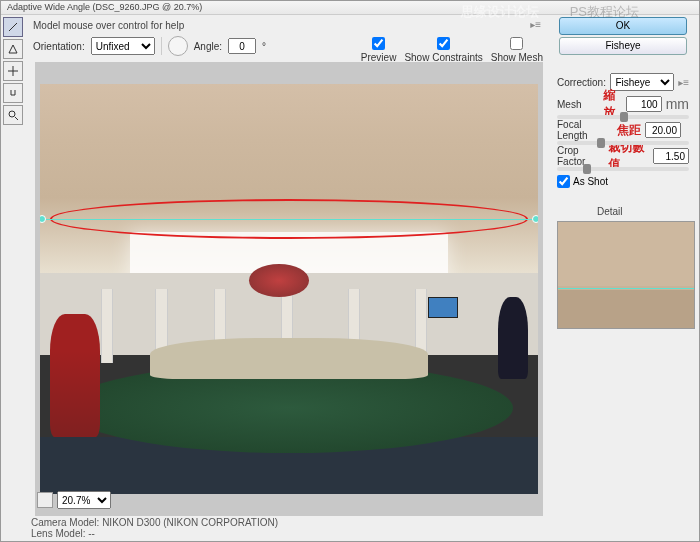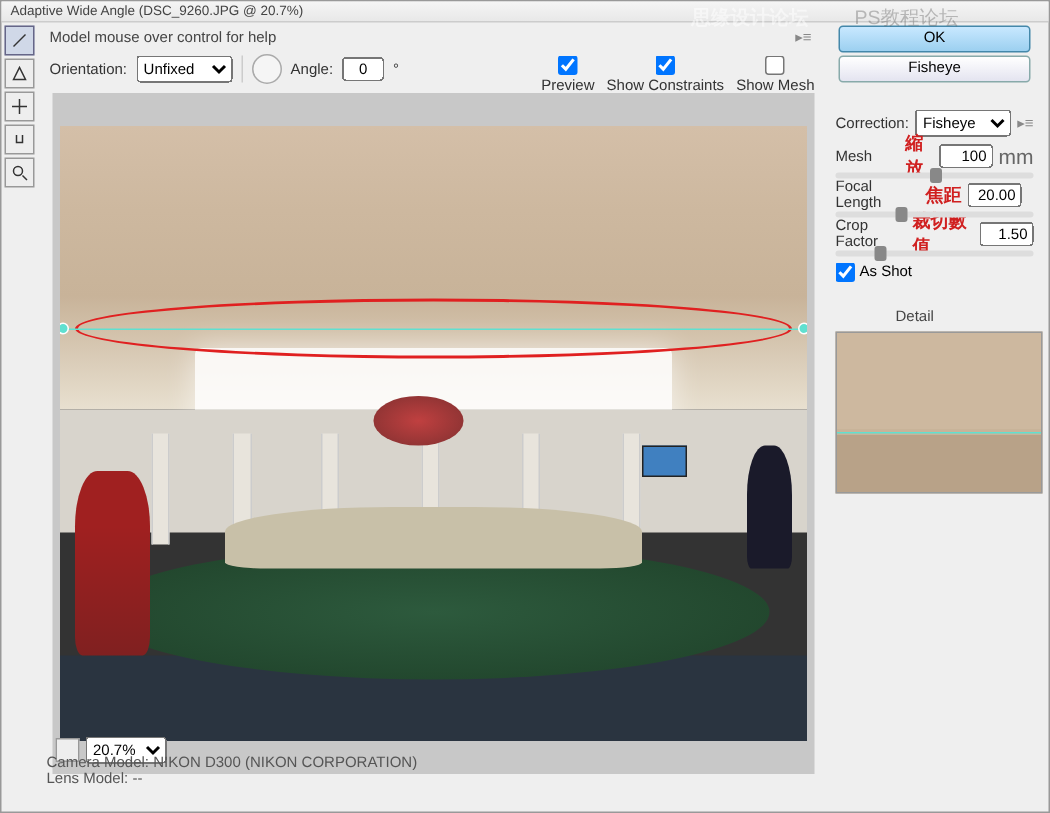--- a/index.html
+++ b/index.html
@@ -34,21 +34,21 @@
 .ellipse { position: absolute; top: 0; left: 2%; right: 2%; height: 40px; border: 2px solid #e02020; border-radius: 50%; }
 .line-inside { position: absolute; top: 50%; left: 0; right: 0; height: 1px; border-top: 1px solid #60e0d0; }
 .endpoint { position: absolute; width: 8px; height: 8px; background: #60e0d0; border: 1px solid #fff; border-radius: 50%; top: 50%; transform: translateY(-50%); }
 .endpoint.left { left: -2px; }
 .endpoint.right { right: -2px; }
 .watermark1 { position: absolute; top: 2px; right: 160px; color: rgba(255,255,255,0.5); font-size: 13px; font-weight: bold; z-index: 10; }
 .watermark2 { position: absolute; top: 2px; right: 60px; color: rgba(100,100,100,0.4); font-size: 13px; font-weight: normal; z-index: 10; }
 .zoom-bar { position: absolute; bottom: 30px; left: 34px; display: flex; align-items: center; gap: 4px; padding: 2px; }
 .zoom-bar .hand { width: 16px; height: 16px; border: 1px solid #999; background: #eee; }
 .zoom-bar select { font-size: 10px; height: 18px; width: 54px; }
-.meta { position: absolute; bottom: 16px; left: 30px; font-size: 9px; color: #555; line-height: 11px; }
+.meta { position: absolute; bottom: 2px; left: 30px; font-size: 9px; color: #555; line-height: 11px; }
 .right-panel { position: absolute; top: 14px; right: 4px; width: 144px; }
 .btn { display: block; width: 128px; height: 18px; margin: 2px auto; background: linear-gradient(#fff, #e4e4f0); border: 1px solid #8aa; border-radius: 3px; font-size: 10px; text-align: center; line-height: 16px; cursor: pointer; }
 .btn.ok { background: linear-gradient(#c8e8ff, #9cd0f0); border-color: #48a; }
 .panel-section { margin-top: 12px; padding: 4px 6px; }
 .row { display: flex; align-items: center; height: 22px; gap: 4px; }
 .row label { color: #333; width: 56px; }
 .row select { width: 72px; font-size: 10px; height: 18px; }
 .row input[type=text] { width: 36px; font-size: 10px; height: 16px; text-align: right; padding-right: 2px; }
 .row .unit { color: #666; font-size: 14px; }
 .chinese { color: #d02020; font-weight: bold; font-size: 12px; }

